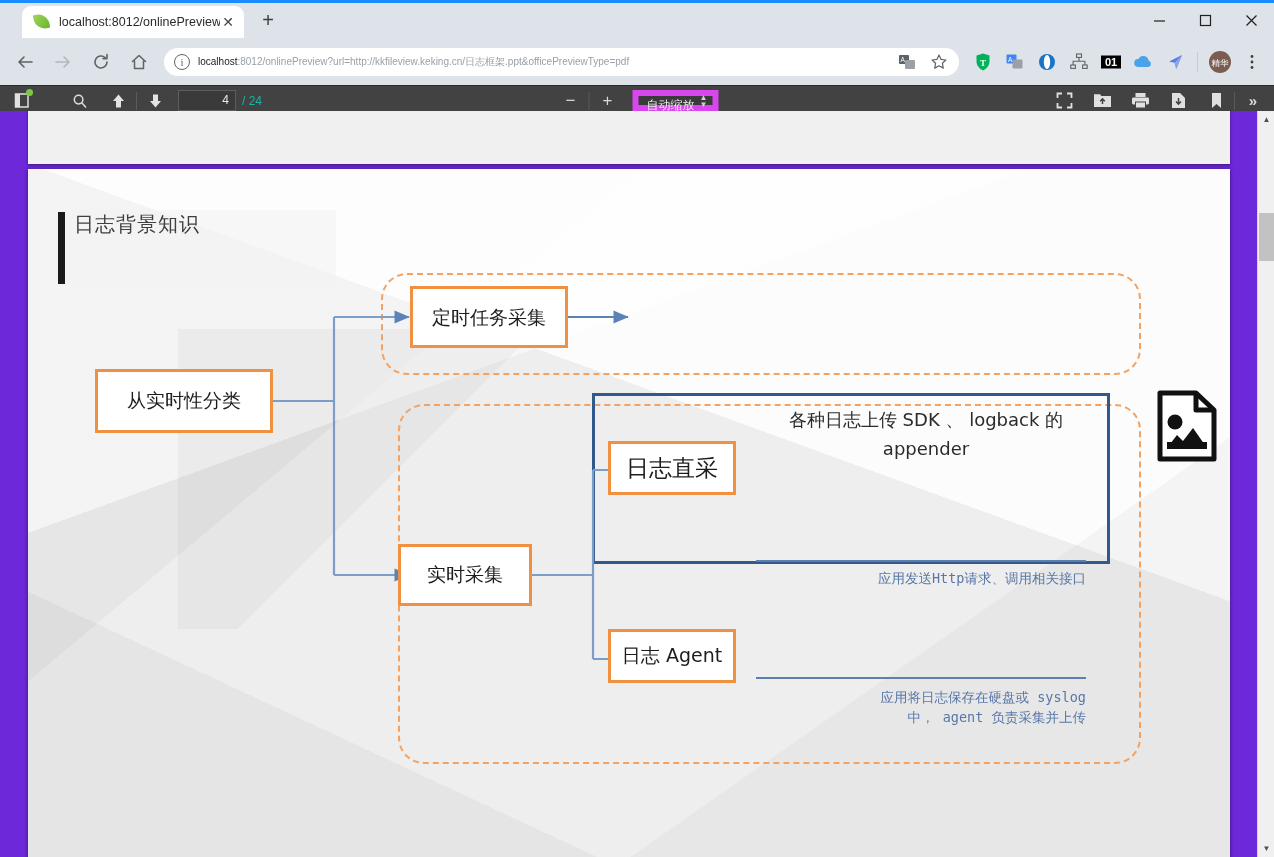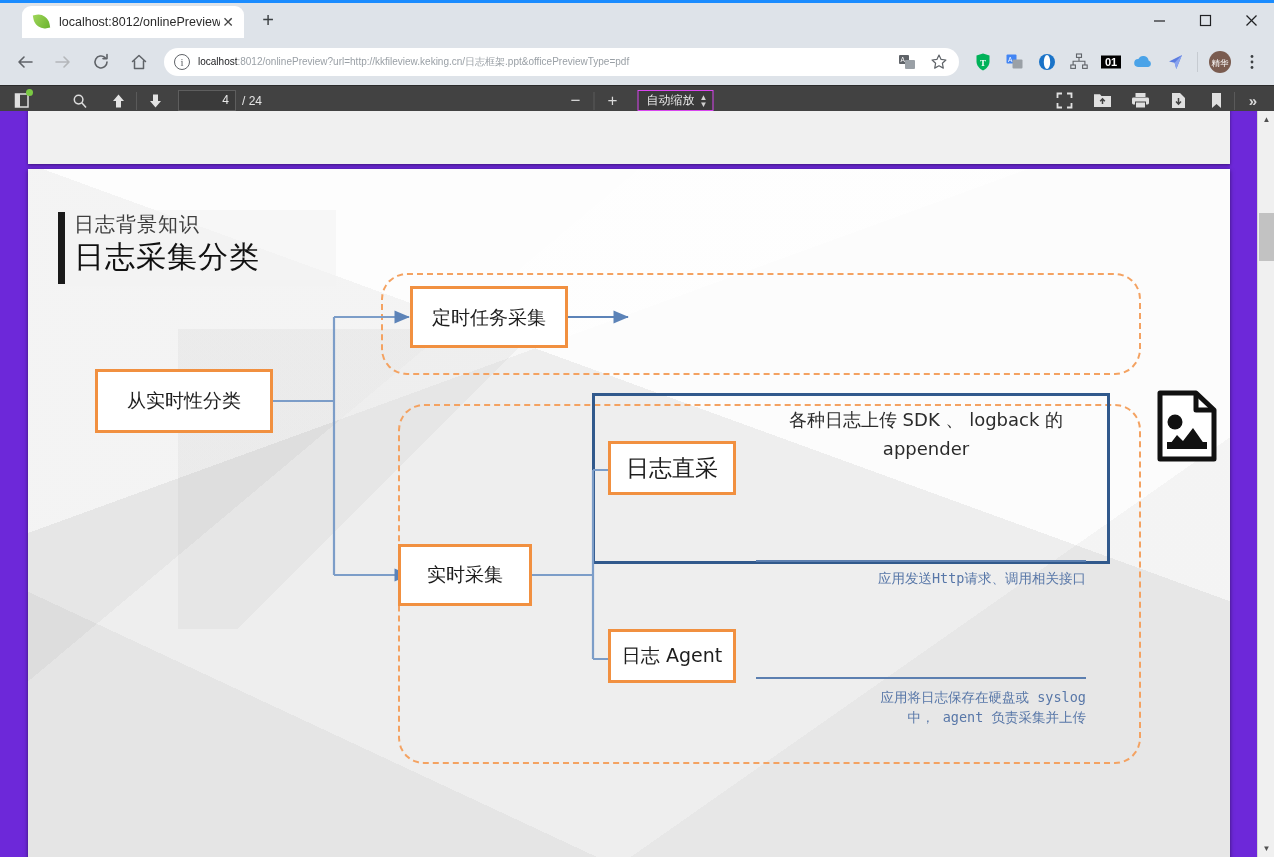--- a/index.html
+++ b/index.html
@@ -100,25 +100,25 @@
     width: 28px; height: 25px; margin: 0 1px; display:flex;
     align-items:center; justify-content:center; cursor: pointer;
     color: #d9d9d9; position: relative;
   }
   .tb-sep { width: 1px; height: 18px; background: #5a5a5a; margin: 0 3px; }
   .pagebox {
     width: 58px; height: 21px; background: #3a3a3a; border: 1px solid #5e5e5e;
     color: #e8e8e8; font-size: 12px; text-align: right; padding-right: 6px;
     line-height: 19px; margin-left: 8px; cursor: text;
   }
-  .pagetotal { margin-left: 6px; color: #e5e5e5; font-size: 12px; }
+  .pagetotal { margin-left: 6px; color: #14b8a6; font-size: 12px; }
   .tb-center { position:absolute; left: 50%; transform: translateX(-50%);
                display:flex; align-items:center; }
   .zoomsel {
-    height: 21px; background: #3a3a3a; border: 1px solid #d946ef;
+    height: 21px; background: #3a3a3a; border: 6px solid #d946ef;
     color: #e8e8e8; font-size: 12px; padding: 0 18px 0 8px; line-height:19px;
     margin-left: 10px; position: relative; cursor: pointer;
     font-family: "Liberation Sans", sans-serif;
   }
   .zoomsel .arrows {
     position:absolute; right:5px; top:50%; transform:translateY(-50%);
     font-size: 8px; line-height: 7px; color:#d0d0d0;
   }
   .tb-right { position:absolute; right: 6px; display:flex; align-items:center; }
 
@@ -439,21 +439,20 @@
       <div class="poly" style="left:0;top:0;width:1202px;height:700px;
                   background:
                    linear-gradient(160deg, rgba(255,255,255,.55) 0 32%, rgba(0,0,0,0) 32%),
                    linear-gradient(-35deg, rgba(0,0,0,.03) 0 28%, rgba(0,0,0,0) 28%);"></div>
       <div class="poly" style="left:150px;top:160px;width:420px;height:300px;
                   background:linear-gradient(135deg, rgba(0,0,0,.035) 0 50%, rgba(0,0,0,0) 50%);"></div>
 
       <div class="titleblock"></div>
       <div class="titlebar-accent"></div>
       <div class="subtitle">日志背景知识</div>
-      <div class="maintitle">日志采集分类</div>
 
       <div class="dashed-group" style="left:353px;top:104px;width:760px;height:102px;"></div>
 
       <div class="dashed-group" style="left:370px;top:235px;width:743px;height:360px;"></div>
 
       <div class="blue-frame" style="left:564px;top:224px;width:518px;height:171px;"></div>
 
       <svg class="connectors" viewBox="0 0 1202 700" xmlns="http://www.w3.org/2000/svg">
         <defs>
           <marker id="arr" markerWidth="8" markerHeight="8" refX="6.6" refY="3" orient="auto">

